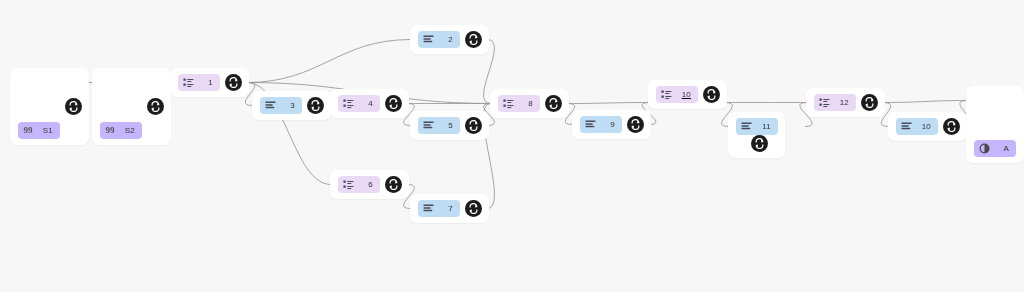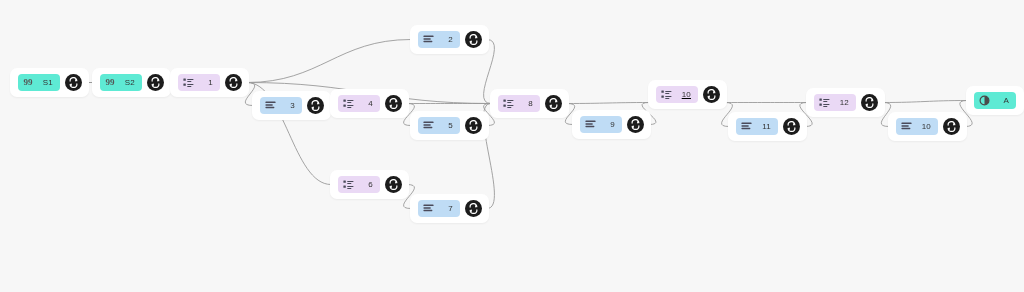--- a/index.html
+++ b/index.html
@@ -37,21 +37,21 @@
     align-items: center;
     gap: 6px;
     border-radius: 4px;
     padding: 2px 6px 2px 5px;
     height: 17px;
     box-sizing: border-box;
     min-width: 42px;
   }
   .chip.purple { background: #ead9f5; }
   .chip.blue   { background: #bfdcf5; }
-  .chip.gray   { background: #5eead4; }
+  .chip.gray   { background: #c4b5fd; margin-top: 48px; }
   .chip-icon {
     display: inline-flex;
     align-items: center;
     justify-content: center;
     width: 11px;
     height: 11px;
     flex: 0 0 auto;
   }
   .chip-label {
     font-size: 8px;
@@ -376,21 +376,21 @@
           <span>
             <svg width="11" height="11" viewBox="0 0 12 12">
               <path d="M2.3 4.4 A3.6 3.6 0 0 1 9.6 4.1" fill="none" stroke="#ffffff" stroke-width="1.3" stroke-linecap="round"></path>
               <path d="M9.7 7.6 A3.6 3.6 0 0 1 2.4 7.9" fill="none" stroke="#ffffff" stroke-width="1.3" stroke-linecap="round"></path>
               <path d="M7.8 1.9 L9.9 4.0 L7.8 5.0 Z" fill="#ffffff"></path>
               <path d="M4.2 10.1 L2.1 8.0 L4.2 7.0 Z" fill="#ffffff"></path>
             </svg>
           </span>
         </div>
       </div>
-      <div class="node" style="left: 728px; top: 112px;">
+      <div class="node" style="left: 728px; top: 112px; flex-direction: column;">
         <div class="chip blue">
           <span class="chip-icon">
             <svg width="11" height="11" viewBox="0 0 11 11">
               <rect x="0.4" y="1.6" width="10.2" height="1.5" rx="0.6" fill="#4a4a5a"></rect>
               <rect x="0.4" y="4.3" width="7.4" height="1.4" rx="0.6" fill="#4a4a5a"></rect>
               <rect x="0.4" y="6.8" width="9.0" height="1.4" rx="0.6" fill="#4a4a5a"></rect>
             </svg>
           </span>
           <span class="chip-label">11</span>
         </div>

